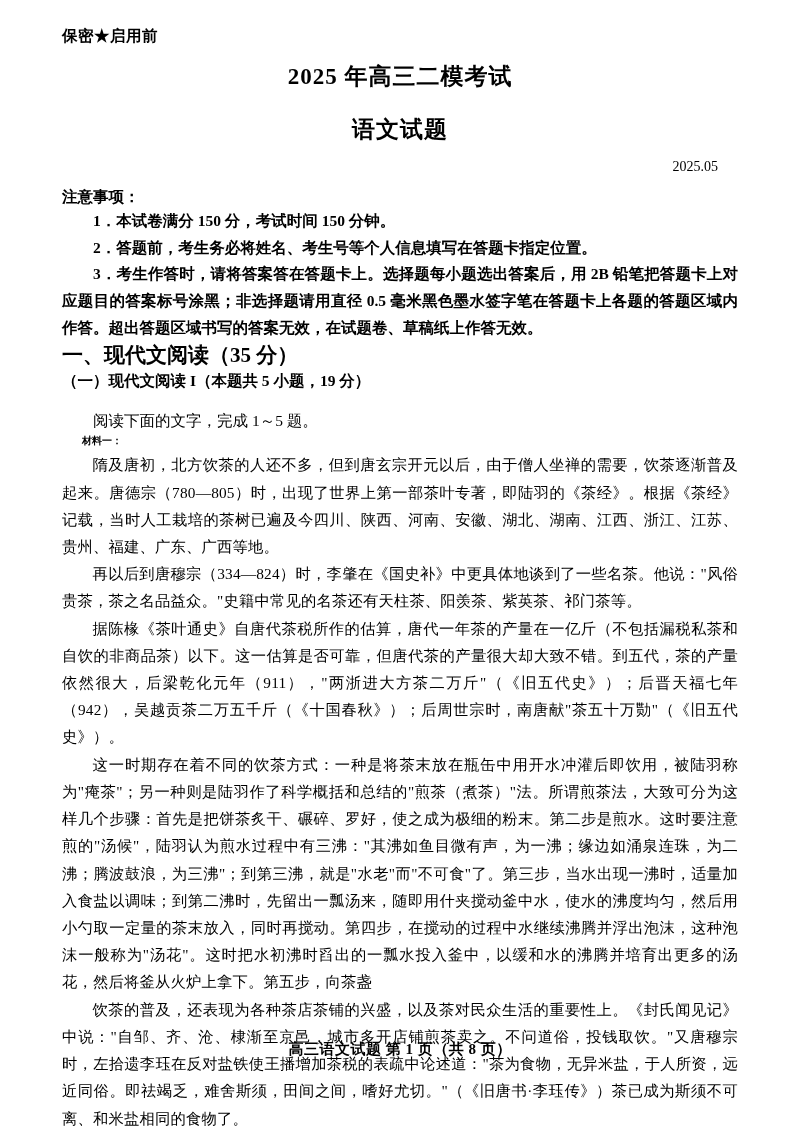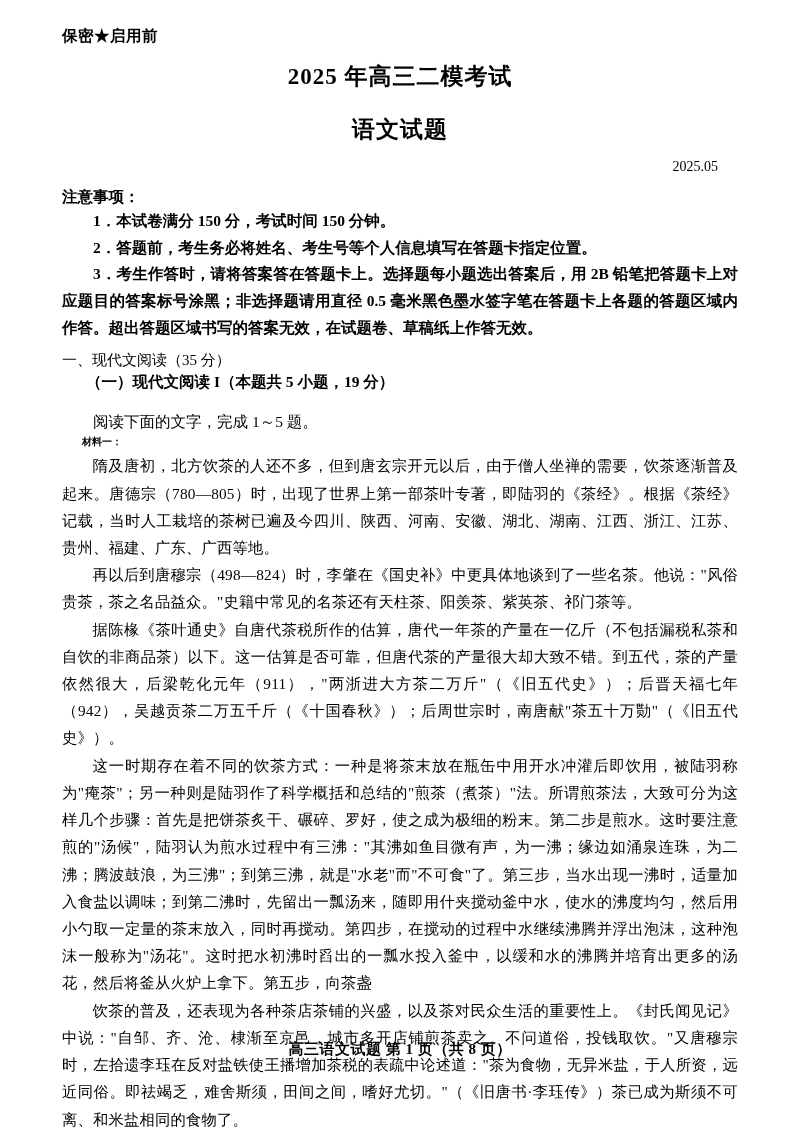--- a/index.html
+++ b/index.html
@@ -61,31 +61,29 @@
   }
   .note-item {
     font-size: 15.5px;
     font-weight: bold;
     line-height: 1.72;
     text-indent: 2em;
     text-align: justify;
     text-justify: inter-ideograph;
   }
   .head1 {
-    font-size: 15px;
-    font-weight: normal;
-    margin-top: 10px;
+    font-size: 21px;
+    font-weight: bold;
     text-indent: 0;
   }
   .head2 {
     font-size: 15.5px;
     font-weight: bold;
     text-indent: 0;
     margin-top: 2px;
-    margin-left: 24px;
   }
   .indent-line {
     font-size: 15.5px;
     font-weight: normal;
     text-indent: 2em;
     margin-top: 19px;
   }
   .material-label {
     font-size: 10px;
     font-weight: bold;
@@ -130,21 +128,21 @@
     <div class="note-item">2．答题前，考生务必将姓名、考生号等个人信息填写在答题卡指定位置。</div>
     <div class="note-item">3．考生作答时，请将答案答在答题卡上。选择题每小题选出答案后，用 2B 铅笔把答题卡上对应题目的答案标号涂黑；非选择题请用直径 0.5 毫米黑色墨水签字笔在答题卡上各题的答题区域内作答。超出答题区域书写的答案无效，在试题卷、草稿纸上作答无效。</div>
 
     <div class="head1">一、现代文阅读（35 分）</div>
     <div class="head2">（一）现代文阅读 I（本题共 5 小题，19 分）</div>
     <div class="indent-line">阅读下面的文字，完成 1～5 题。</div>
     <div class="material-label">材料一：</div>
 
     <div class="spacer-sm"></div>
     <p class="body">隋及唐初，北方饮茶的人还不多，但到唐玄宗开元以后，由于僧人坐禅的需要，饮茶逐渐普及起来。唐德宗（780—805）时，出现了世界上第一部茶叶专著，即陆羽的《茶经》。根据《茶经》记载，当时人工栽培的茶树已遍及今四川、陕西、河南、安徽、湖北、湖南、江西、浙江、江苏、贵州、福建、广东、广西等地。</p>
-    <p class="body">再以后到唐穆宗（498—824）时，李肇在《国史补》中更具体地谈到了一些名茶。他说："风俗贵茶，茶之名品益众。"史籍中常见的名茶还有天柱茶、阳羡茶、紫英茶、祁门茶等。</p>
+    <p class="body">再以后到唐穆宗（334—824）时，李肇在《国史补》中更具体地谈到了一些名茶。他说："风俗贵茶，茶之名品益众。"史籍中常见的名茶还有天柱茶、阳羡茶、紫英茶、祁门茶等。</p>
     <p class="body">据陈椽《茶叶通史》自唐代茶税所作的估算，唐代一年茶的产量在一亿斤（不包括漏税私茶和自饮的非商品茶）以下。这一估算是否可靠，但唐代茶的产量很大却大致不错。到五代，茶的产量依然很大，后梁乾化元年（911），"两浙进大方茶二万斤"（《旧五代史》）；后晋天福七年（942），吴越贡茶二万五千斤（《十国春秋》）；后周世宗时，南唐献"茶五十万勚"（《旧五代史》）。</p>
     <p class="body">这一时期存在着不同的饮茶方式：一种是将茶末放在瓶缶中用开水冲灌后即饮用，被陆羽称为"痷茶"；另一种则是陆羽作了科学概括和总结的"煎茶（煮茶）"法。所谓煎茶法，大致可分为这样几个步骤：首先是把饼茶炙干、碾碎、罗好，使之成为极细的粉末。第二步是煎水。这时要注意煎的"汤候"，陆羽认为煎水过程中有三沸："其沸如鱼目微有声，为一沸；缘边如涌泉连珠，为二沸；腾波鼓浪，为三沸"；到第三沸，就是"水老"而"不可食"了。第三步，当水出现一沸时，适量加入食盐以调味；到第二沸时，先留出一瓢汤来，随即用什夹搅动釜中水，使水的沸度均匀，然后用小勺取一定量的茶末放入，同时再搅动。第四步，在搅动的过程中水继续沸腾并浮出泡沫，这种泡沫一般称为"汤花"。这时把水初沸时舀出的一瓢水投入釜中，以缓和水的沸腾并培育出更多的汤花，然后将釜从火炉上拿下。第五步，向茶盏</p>
     <p class="body">饮茶的普及，还表现为各种茶店茶铺的兴盛，以及茶对民众生活的重要性上。《封氏闻见记》中说："自邹、齐、沧、棣渐至京邑，城市多开店铺煎茶卖之。不问道俗，投钱取饮。"又唐穆宗时，左拾遗李珏在反对盐铁使王播增加茶税的表疏中论述道："茶为食物，无异米盐，于人所资，远近同俗。即祛竭乏，难舍斯须，田间之间，嗜好尤切。"（《旧唐书·李珏传》）茶已成为斯须不可离、和米盐相同的食物了。</p>
 
   </div>
 
   <div class="footer">高三语文试题 第 1 页（共 8 页）</div>
 </div>
 
 </body></html>

